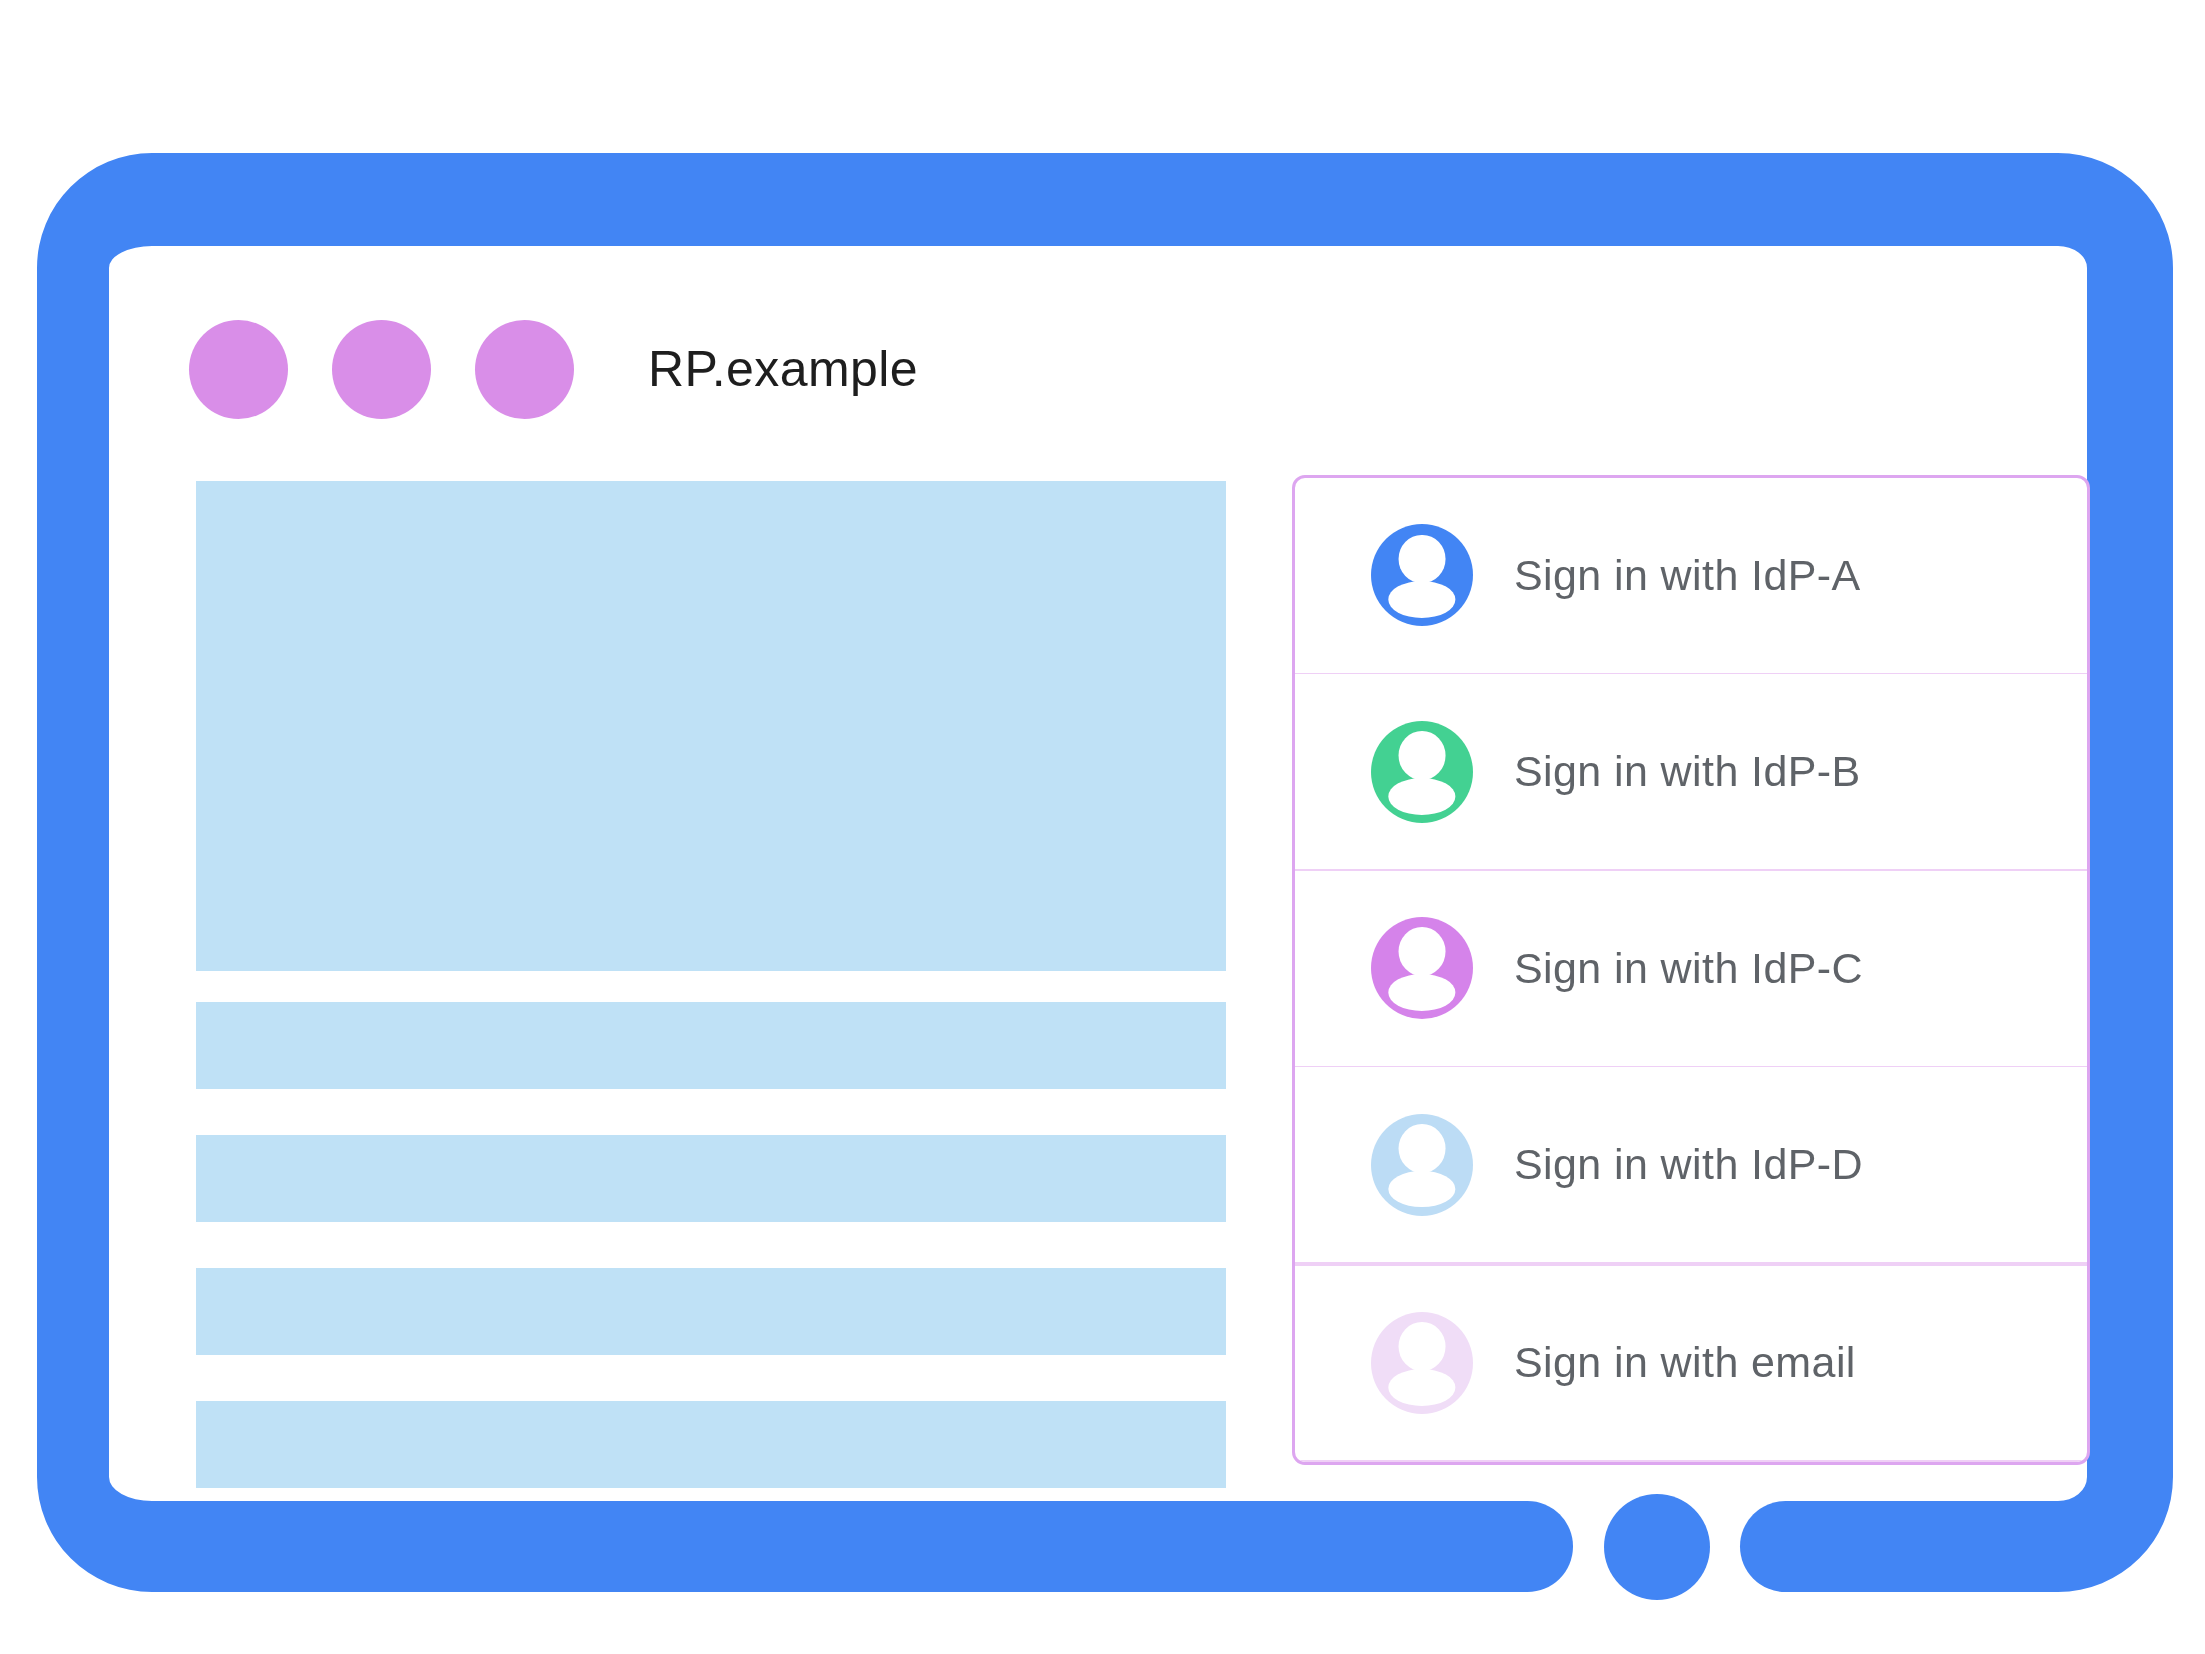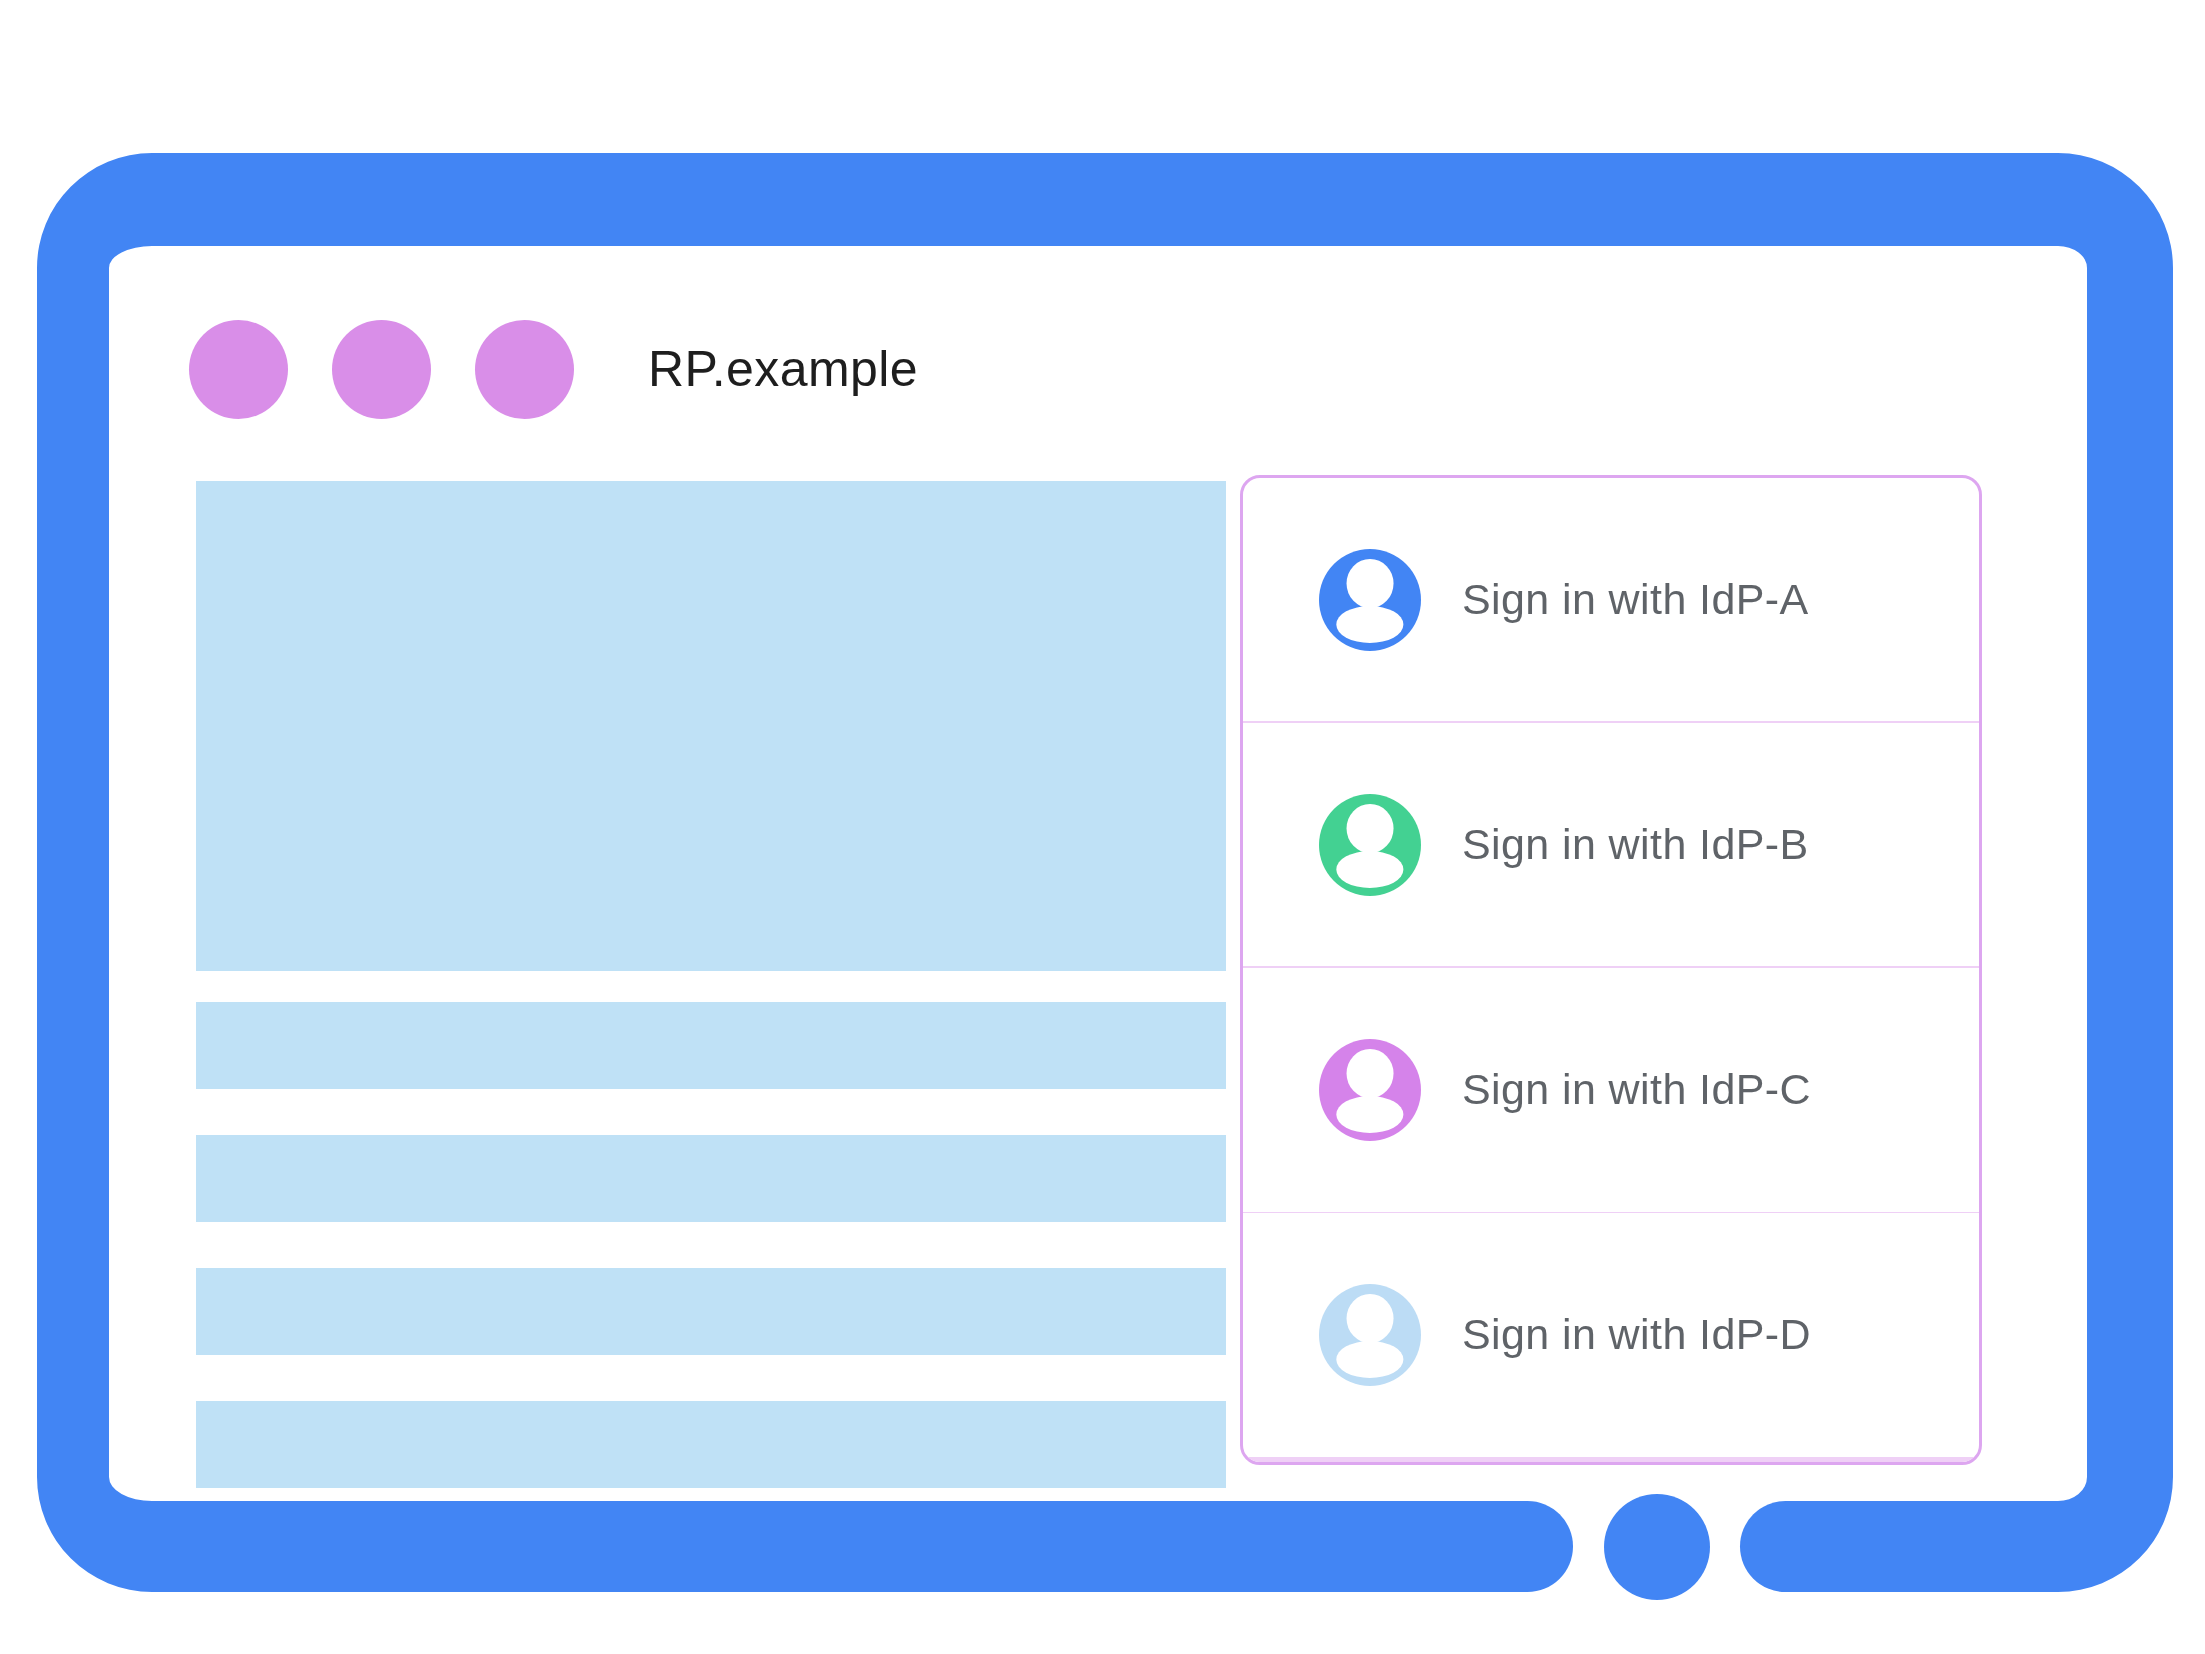--- a/index.html
+++ b/index.html
@@ -33,22 +33,22 @@
   .window-title{
     position:absolute;left:648px;top:296px;font-size:50px;line-height:53px;
     color:var(--title-color);letter-spacing:0.4px;white-space:nowrap;
   }
   
   .hero{position:absolute;left:196px;top:434px;width:1030px;height:490px;background:var(--placeholder-color);}
   .bars{position:absolute;left:196px;top:955px;width:1030px;}
   .ph-bar{width:100%;height:87px;margin-bottom:46px;background:var(--placeholder-color);}
   
   .signin-panel{
-    position:absolute;left:1240px;top:428px;width:742px;height:990px;box-sizing:border-box;
-    border:3.5px solid var(--panel-border-color);border-radius:20px;background:#fff;
+    position:absolute;left:1292px;top:428px;width:798px;height:990px;box-sizing:border-box;
+    border:3.5px solid var(--panel-border-color);border-radius:13px;background:#fff;
     display:flex;flex-direction:column;overflow:hidden;
   }
   .signin-row{flex:1;display:flex;align-items:center;padding-left:76px;gap:41px;min-height:0;}
   .row-divider{flex:none;height:1.8px;background:var(--divider-color);}
   .avatar{position:relative;flex:none;width:102px;height:102px;border-radius:50%;overflow:hidden;}
   .avatar .head{position:absolute;left:50%;top:10%;transform:translateX(-50%);width:46%;height:48%;background:#fff;border-radius:50%;}
   .avatar .torso{position:absolute;left:50%;bottom:8%;transform:translateX(-50%);width:66%;height:36%;background:#fff;border-radius:50%;}
   .signin-label{font-size:43px;color:var(--label-color);font-weight:500;letter-spacing:0.4px;white-space:nowrap;}
 </style>
 </head>
@@ -102,16 +102,23 @@
 <div class="row-divider"></div>
   <div class="signin-row">
     <span class="avatar" style="background-color: rgb(188, 220, 245);">
       <span class="head"></span>
       <span class="torso"></span>
     </span>
     <span class="signin-label">Sign in with IdP-D</span>
   </div>
 <div class="row-divider"></div>
 <div class="row-divider"></div>
+  <div class="signin-row">
+    <span class="avatar" style="background-color: rgb(240, 221, 247);">
+      <span class="head"></span>
+      <span class="torso"></span>
+    </span>
+    <span class="signin-label">Sign in with email</span>
+  </div>
 <div class="row-divider"></div>
 </div>
 </div>
 
 
 </body></html>

